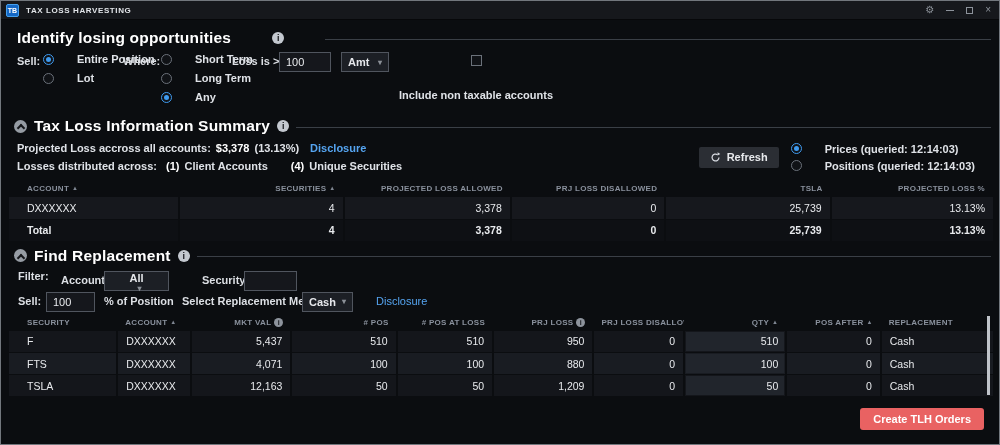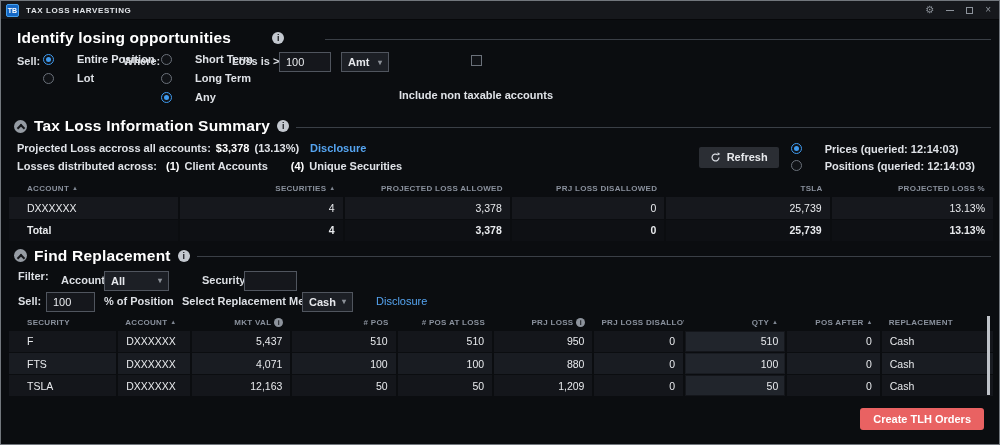--- a/index.html
+++ b/index.html
@@ -240,21 +240,21 @@
   <div class="sechead withchev" style="margin-top:5px;">
     <span class="collapse"></span>
     <h2>Find Replacement</h2>
     <span class="info">i</span>
     <span class="rule"></span>
   </div>
 
   <div class="formarea form2">
     <span class="flabel" style="left:17px; top:0;">Filter:</span>
     <span class="flabel" style="left:60px; top:4px;">Accounts</span>
-    <span class="select" style="left:103px; top:1px; width:65px;">
+    <span class="select" style="left:103px; top:1px; width:65px;flex-direction:column;">
       <span>All</span>
       <span class="caret">▾</span>
     </span>
     <span class="flabel" style="left:201px; top:4px;">Security</span>
     <input class="tinput" style="left: 243px; top: 1px; width: 53px;" value="">
 
     <span class="flabel" style="left:17px; top:25px;">Sell:</span>
     <input class="tinput" style="left: 45px; top: 22px; width: 49px;" value="100">
     <span class="flabel" style="left:103px; top:25px;">% of Position</span>
     <span class="flabel" style="left:181px; top:25px;">Select Replacement Method</span>

